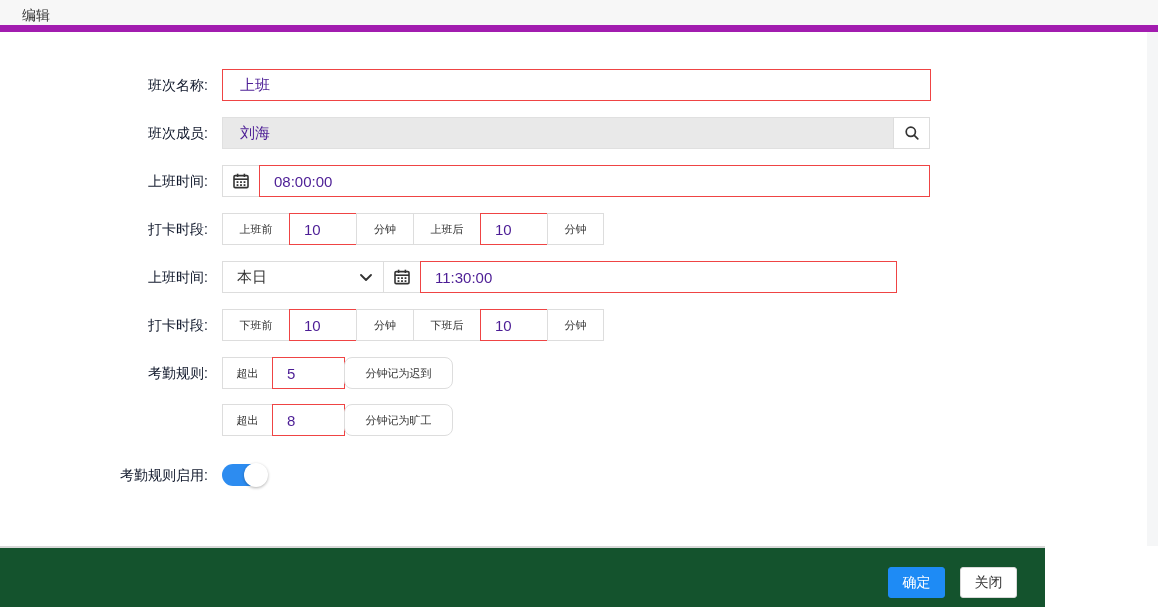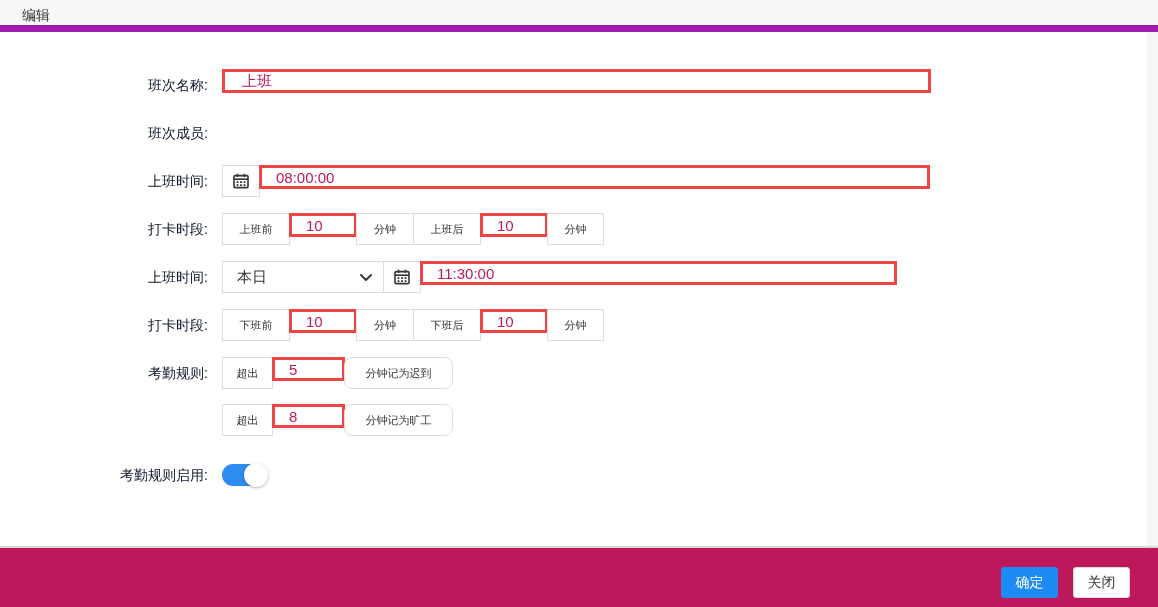--- a/index.html
+++ b/index.html
@@ -16,21 +16,21 @@
     position:absolute; top:32px; right:0; width:11px; height:514px; background:#f5f6f7;
   }
   .form-area { padding-top:37px; }
   .form-row { display:flex; align-items:flex-start; margin-bottom:16px; min-height:32px; }
   .lbl {
     width:222px; padding-right:14px; text-align:right; color:#0f172a;
     font-size:14px; line-height:32px; flex:none; white-space:nowrap;
   }
   .ctrl { display:flex; align-items:flex-start; }
   input.txt {
-    height:24px; border:3px solid #ef4444; background:#fff; color:#be185d;
+    height:32px; border:1px solid #ef4444; background:#fff; color:#4c1d95;
     font-size:15px; font-family:inherit; padding:0 14px; outline:none;
   }
   input.txt.name-input { width:709px; padding-left:17px; }
   input.txt.member-input { width:672px; background:#e9e9e9; border-color:#e0e0e0; padding-left:17px; }
   input.txt.time-input-long { width:671px; margin-left:-1px; }
   input.txt.time-input-short { width:477px; margin-left:-1px; }
   .addon {
     height:32px; border:1px solid #ddd; background:#fff; display:inline-flex;
     align-items:center; justify-content:center; font-size:11px; color:#333;
   }
@@ -54,22 +54,22 @@
   .rule-group { display:flex; }
   .switch {
     width:44px; height:22px; border-radius:12px; background:#2d8cf0;
     position:relative; display:inline-block; margin-top:5px; cursor:pointer;
   }
   .switch .knob {
     position:absolute; width:24px; height:24px; border-radius:50%;
     background:#fff; right:-2px; top:-1px; box-shadow:0 1px 3px rgba(0,0,0,.3);
   }
   .dialog-footer {
-    position:absolute; left:0; bottom:0; width:1158px; height:61px;
-    background:#be185d; border-top:2px solid #d8d8d8;
+    position:absolute; left:0; bottom:0; width:1045px; height:61px;
+    background:#14532d; border-top:2px solid #d8d8d8;
     display:flex; justify-content:flex-end; align-items:flex-start;
     padding:19px 28px 0 0; gap:15px;
   }
   .btn {
     height:31px; min-width:57px; padding:0 12px; font-size:14px; font-family:inherit;
     border-radius:3px; cursor:pointer; line-height:29px; text-align:center;
   }
   .btn-primary { background:#1e8bf5; border:1px solid #1e8bf5; color:#fff; }
   .btn-default { background:#fff; border:1px solid #d9d9d9; color:#333; }
   svg { display:block; }
@@ -87,20 +87,31 @@
 
   <div class="form-row">
     <div class="lbl">班次名称:</div>
     <div class="ctrl">
       <input class="txt name-input" type="text" value="上班" style="">
     </div>
   </div>
 
   <div class="form-row">
     <div class="lbl">班次成员:</div>
+    <div class="ctrl">
+      <input class="txt member-input" type="text" readonly="" value="刘海" style="">
+      <button class="search-btn">
+        <span>
+          <svg width="16" height="16" viewBox="0 0 16 16">
+            <circle cx="6.8" cy="6.8" r="4.6" fill="none" stroke="#333" stroke-width="1.7"></circle>
+            <line x1="10.3" y1="10.3" x2="13.8" y2="13.8" stroke="#333" stroke-width="1.7" stroke-linecap="round"></line>
+          </svg>
+        </span>
+      </button>
+    </div>
   </div>
 
   <div class="form-row">
     <div class="lbl">上班时间:</div>
     <div class="ctrl">
       <span class="addon icon-addon">
         <span>
           <svg width="16" height="16" viewBox="0 0 16 16">
             <rect x="1" y="2.6" width="14" height="12" rx="1.2" fill="none" stroke="#333" stroke-width="1.6"></rect>
             <line x1="4.6" y1="0.7" x2="4.6" y2="4" stroke="#333" stroke-width="1.6"></line>

